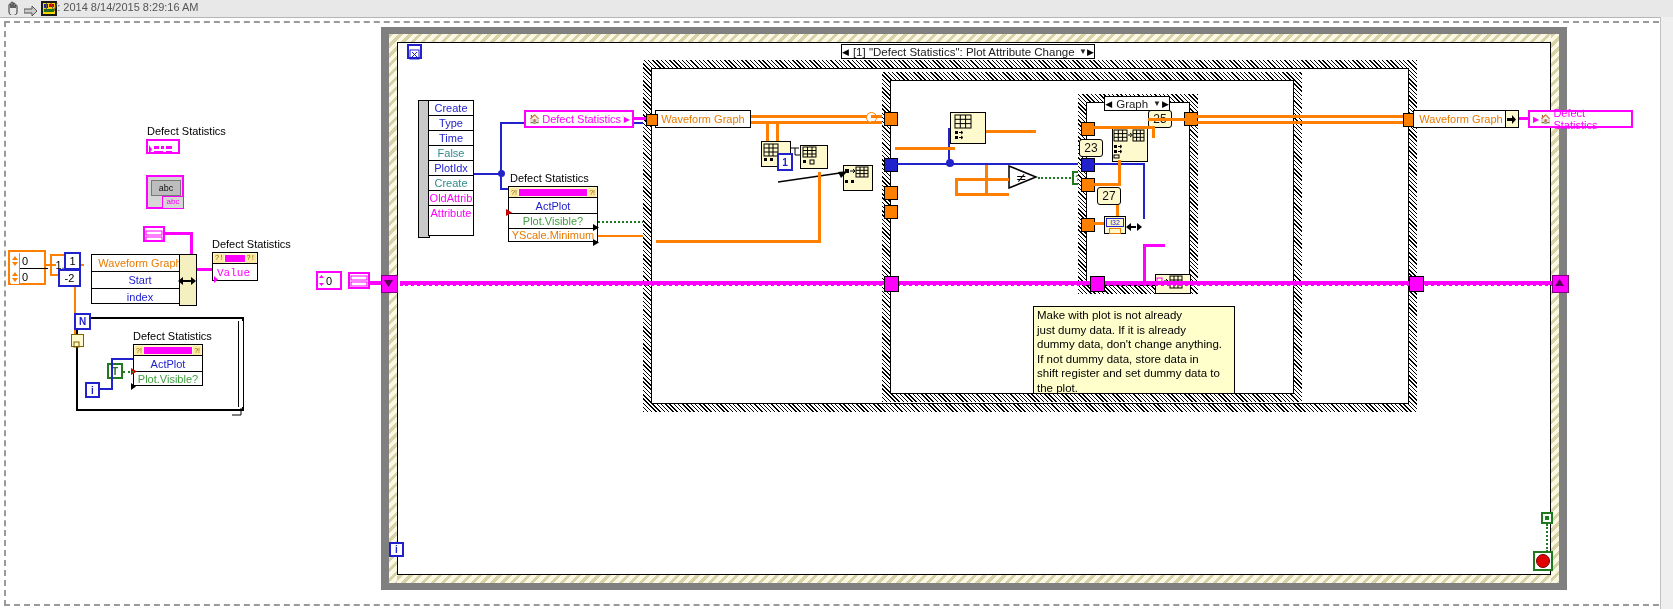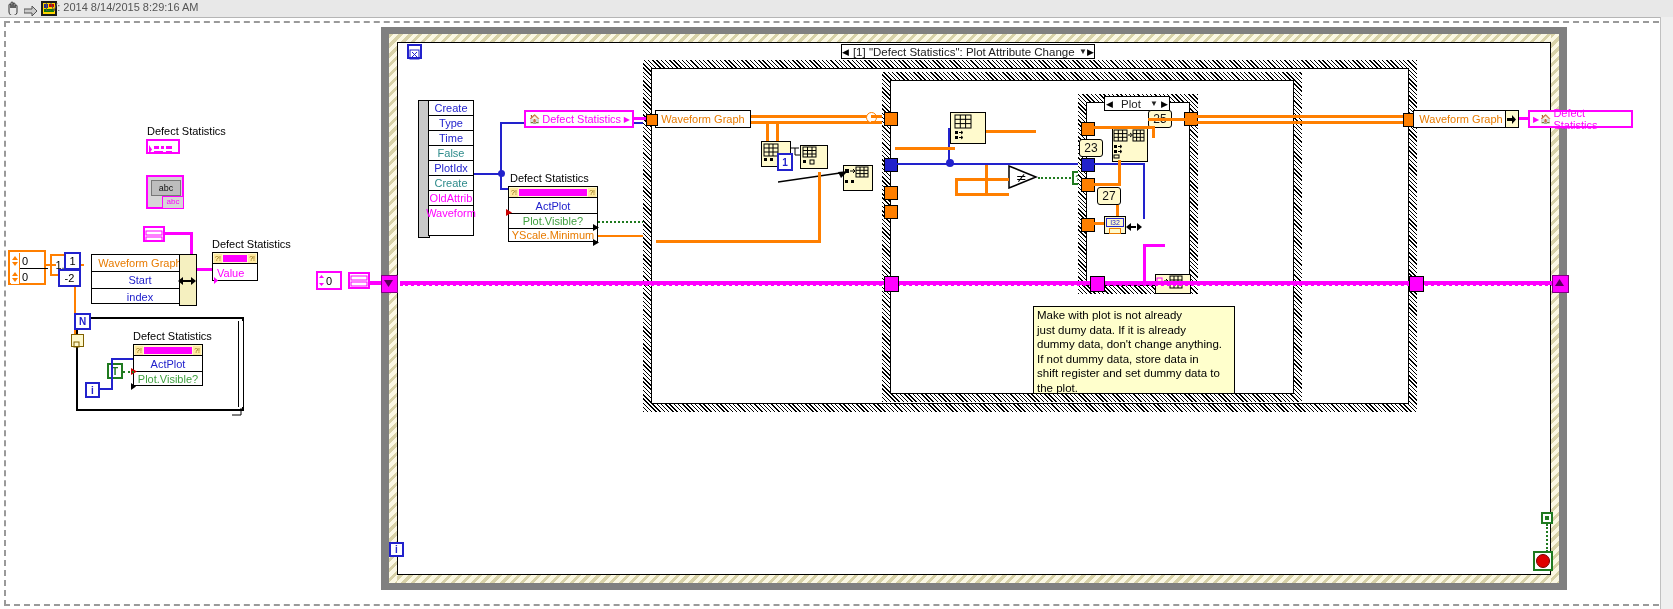--- a/index.html
+++ b/index.html
@@ -150,21 +150,21 @@
   <div class="abs" style="left:179px;top:254px;width:16px;height:50px;background:#f5f0c0;border:1px solid #000;"></div>
   <div class="abs" style="left:178px;top:272px;width:18px;height:10px;">
     <svg width="18" height="10" viewBox="0 0 18 10">
         <path d="M0 5 L5 1 L5 9 Z" fill="#000"></path>
         <rect x="5" y="4" width="8" height="2" fill="#000"></rect>
         <path d="M18 5 L13 1 L13 9 Z" fill="#000"></path>
       </svg>
   </div>
 
   <div class="lbl" style="left:212px;top:238px;">Defect Statistics</div>
-  <div class="ctrl-node" style="left:212px;top:252px;width:46px;height:29px;">
+  <div class="ctrl-node" style="left:212px;top:252px;width:46px;height:29px;font-family:Liberation Mono, monospace;">
     <div class="hdr">
         <i>?!</i>
         <div class="bar"></div>
         <i>?!</i>
       </div>
     <div class="abs" style="left:0;top:11px;width:44px;height:17px;display:flex;align-items:center;padding-left:4px;font-size:11px;color:#ff00ff;">Value</div>
     <div class="abs" style="left:1px;top:17px;">
       <svg width="5" height="7" viewBox="0 0 5 7">
           <path d="M0 0 L4 3.5 L0 7 Z" fill="#ff00ff"></path>
         </svg>
@@ -239,21 +239,21 @@
 
   <div class="abs" style="left:418px;top:100px;width:10px;height:136px;background:#c9c9c9;border:1px solid #000;"></div>
   <div class="cluster" style="left:428px;top:100px;width:46px;height:136px;">
     <div class="row" style="color:#2222cc;">Create</div>
     <div class="row" style="color:#2222cc;">Type</div>
     <div class="row" style="color:#2222cc;">Time</div>
     <div class="row" style="color:#2e8b8b;">False</div>
     <div class="row" style="color:#2222cc;">PlotIdx</div>
     <div class="row" style="color:#2e8b8b;">Create</div>
     <div class="row" style="color:#ff00ff;">OldAttrib</div>
-    <div class="row" style="color:#ff00ff;">Waveform</div>
+    <div class="row" style="color:#ff00ff;">Attribute</div>
   </div>
 
   <div class="w bl" style="left:474px;top:173px;width:28px;height:2px;"></div>
   <div class="abs" style="left:498px;top:170px;width:7px;height:7px;border-radius:50%;background:#2222cc;"></div>
   <div class="w bl" style="left:500px;top:122px;width:2px;height:52px;"></div>
   <div class="w bl" style="left:500px;top:122px;width:150px;height:2px;"></div>
   <div class="w bl" style="left:500px;top:188px;width:12px;height:2px;"></div>
   <div class="w bl" style="left:500px;top:174px;width:2px;height:16px;"></div>
 
   <div class="mag-box" style="left:524px;top:110px;width:110px;height:18px;">
@@ -410,21 +410,21 @@
   <div class="iconsq green" style="left:1072px;top:171px;width:12px;height:14px;font-size:9px;">?</div>
   <div class="w or" style="left:985px;top:165px;width:3px;height:30px;"></div>
   <div class="w or" style="left:955px;top:193px;width:54px;height:3px;"></div>
   <div class="w or" style="left:955px;top:178px;width:54px;height:3px;"></div>
   <div class="w or" style="left:955px;top:178px;width:3px;height:18px;"></div>
 
   <div class="abs hatch-dark" style="left:1078px;top:94px;width:120px;height:200px;"></div>
   <div class="abs" style="left:1086px;top:102px;width:104px;height:184px;background:#fff;border:1px solid #000;box-sizing:border-box;"></div>
   <div class="selector" style="left:1104px;top:96px;width:66px;">
     <div class="selarrow">◀</div>
-    <div class="seltxt">Plot</div>
+    <div class="seltxt">Graph</div>
     <div class="selcaret">▼</div>
     <div class="selarrow">▶</div>
   </div>
 
   <div class="numlab" style="left:1148px;top:110px;width:24px;height:18px;">25</div>
   <div class="numlab" style="left:1079px;top:139px;width:24px;height:18px;">23</div>
   <div class="numlab" style="left:1097px;top:187px;width:24px;height:18px;">27</div>
 
   <div class="abs tunnel" style="left:1081px;top:122px;width:12px;height:12px;"></div>
   <div class="abs tunnel bl" style="left:1081px;top:158px;width:12px;height:12px;"></div>

